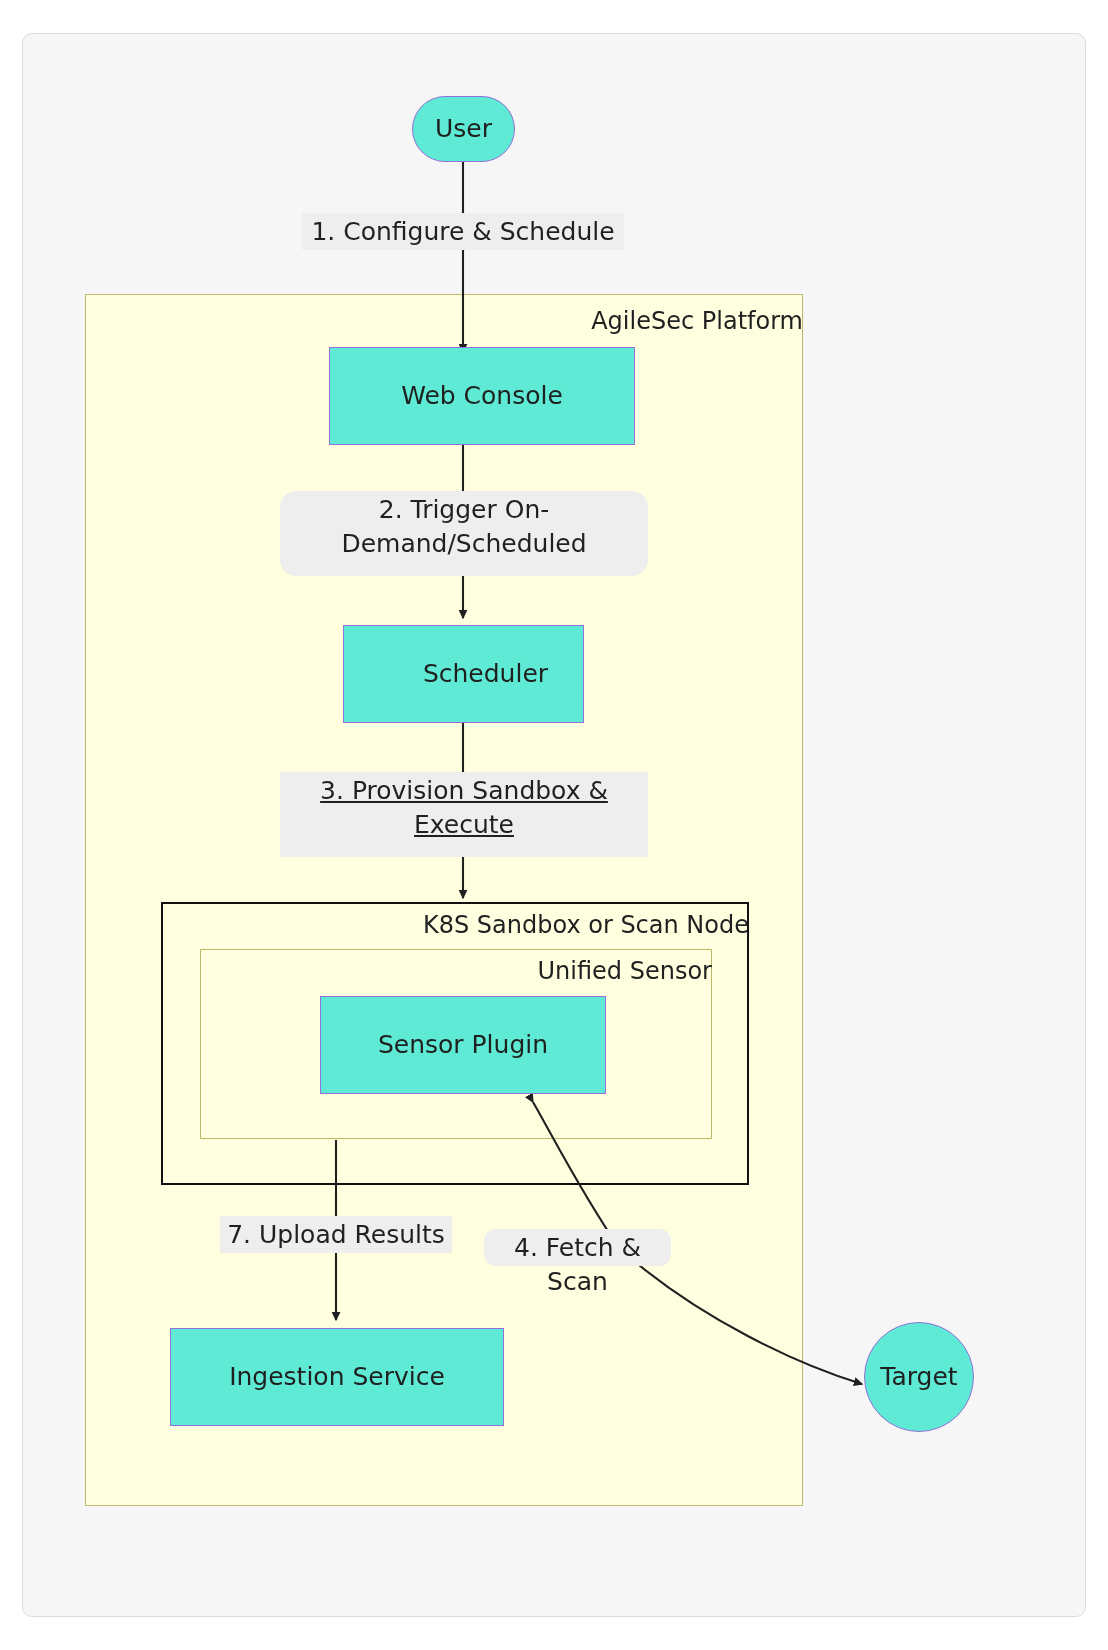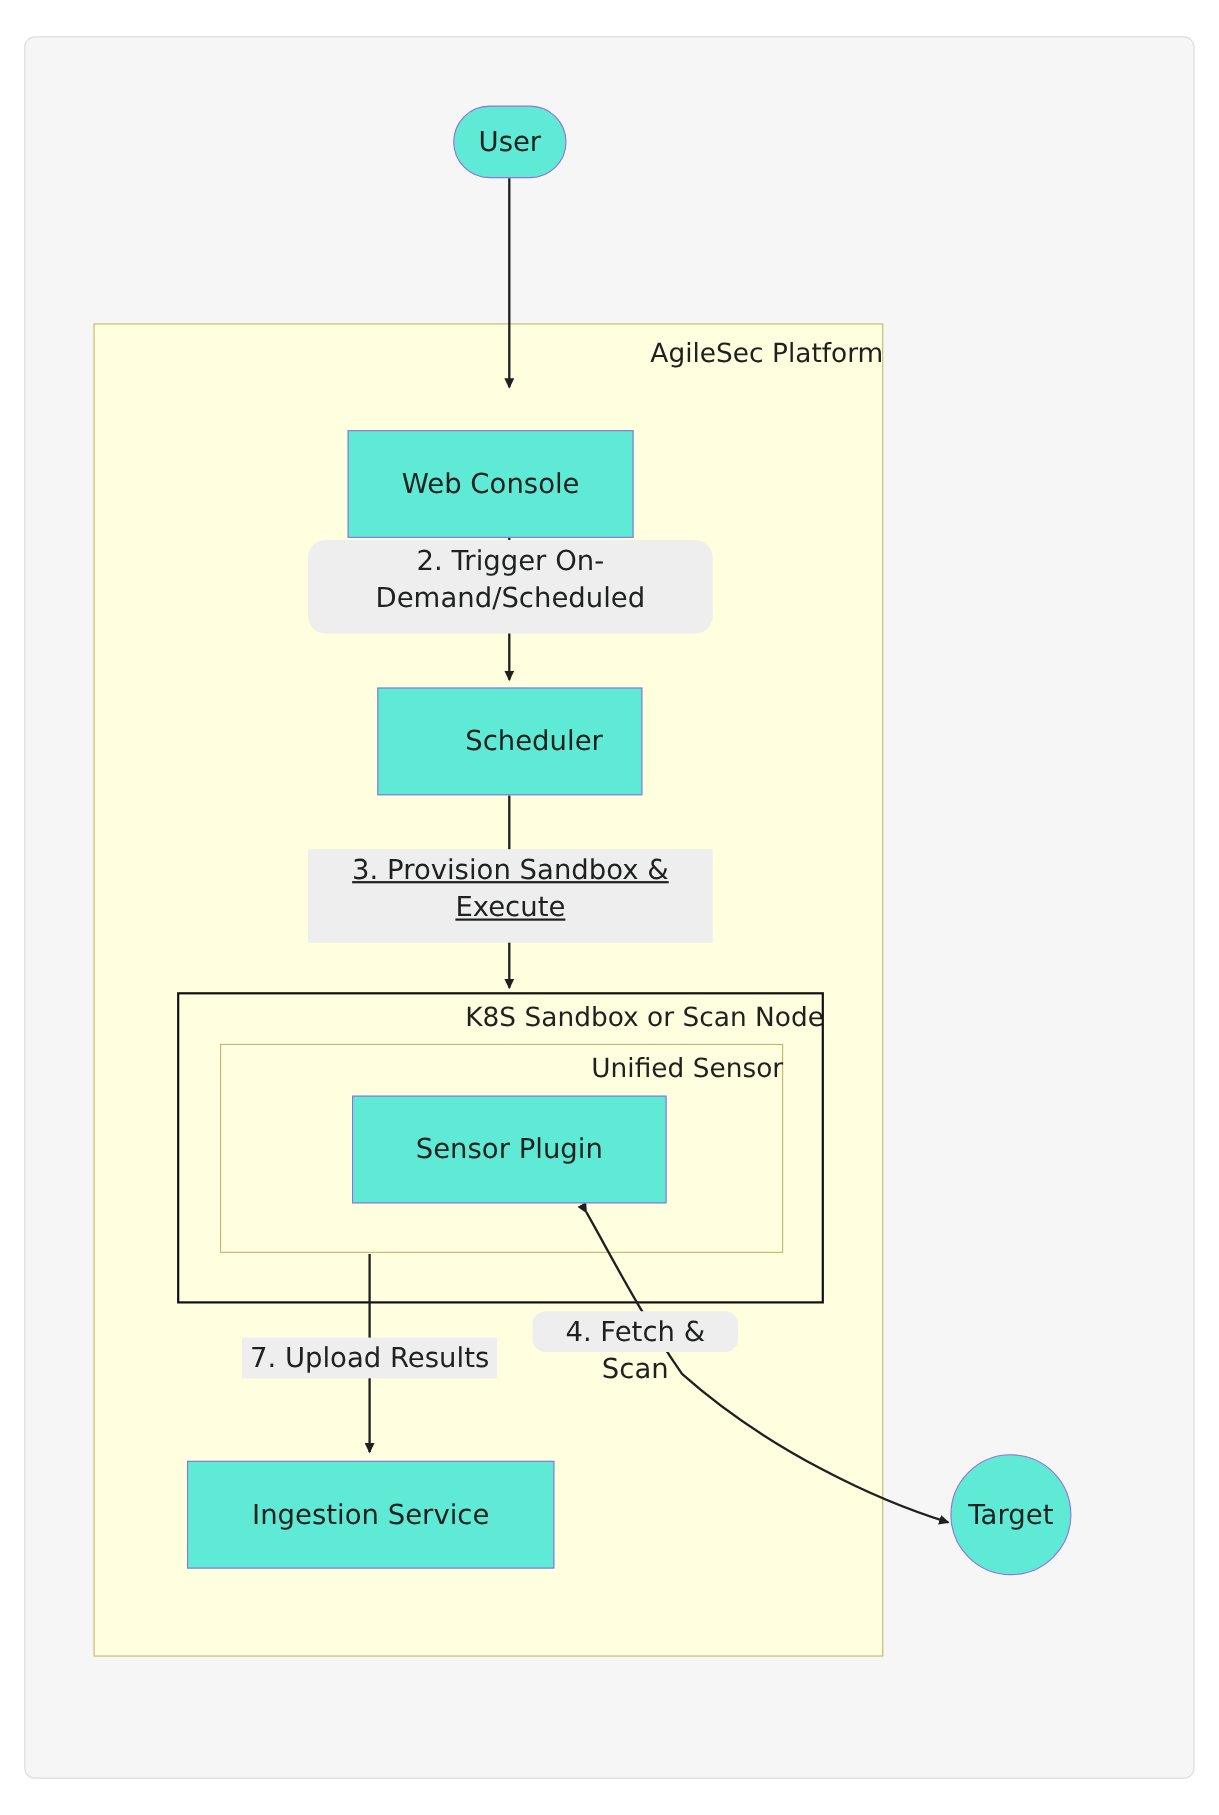--- a/index.html
+++ b/index.html
@@ -62,52 +62,55 @@
 
     <path d="M336,1140 L336,1320" fill="none" stroke="#1f2020" stroke-width="2.1" marker-end="url(#ah)"></path>
 
     <path d="M533,1102 C552,1135 583,1196 620,1249 C700,1320 800,1365 862,1384" fill="none" stroke="#1f2020" stroke-width="2.1" marker-start="url(#ah)" marker-end="url(#ah)"></path>
   </svg>
 
   <div class="node stadium" style="left:412px;top:96px;width:103px;height:66px;">
     <span>User</span>
   </div>
 
-  <div class="node" style="left:316px;top:347px;width:260px;height:98px;margin-top:44px;">
+  <div class="node" style="left:329px;top:347px;width:306px;height:98px;">
     <span>Web Console</span>
   </div>
 
   <div class="node" style="left:343px;top:625px;width:241px;height:98px;padding-left:44px;">
     <span>Scheduler</span>
   </div>
 
   <div class="node" style="left:320px;top:996px;width:286px;height:98px;">
     <span>Sensor Plugin</span>
   </div>
 
   <div class="node" style="left:170px;top:1328px;width:334px;height:98px;">
     <span>Ingestion Service</span>
   </div>
 
   <div class="node round" style="left:864px;top:1322px;width:110px;height:110px;">
     <span>Target</span>
   </div>
 
+  <div class="edgelabel" style="left:302px;top:213px;width:322px;height:37px;">
+    <span>1. Configure &amp; Schedule</span>
+  </div>
 
   <div class="edgelabel" style="left:280px;top:491px;width:368px;height:85px;border-radius:16px;">
     <div>2. Trigger On-</div>
     <div>Demand/Scheduled</div>
   </div>
 
   <div class="edgelabel" style="left:280px;top:772px;width:368px;height:85px;text-decoration:underline;">
     <div>3. Provision Sandbox &amp;</div>
     <div>Execute</div>
   </div>
 
   <div class="edgelabel" style="left:220px;top:1216px;width:232px;height:37px;">
     <span>7. Upload Results</span>
   </div>
 
-  <div class="edgelabel" style="left:484px;top:1192px;width:187px;height:37px;border-radius:12px;">
+  <div class="edgelabel" style="left:484px;top:1229px;width:187px;height:37px;border-radius:12px;">
     <span>4. Fetch &amp; Scan</span>
   </div>
 
 </div>
 
 </body></html>

